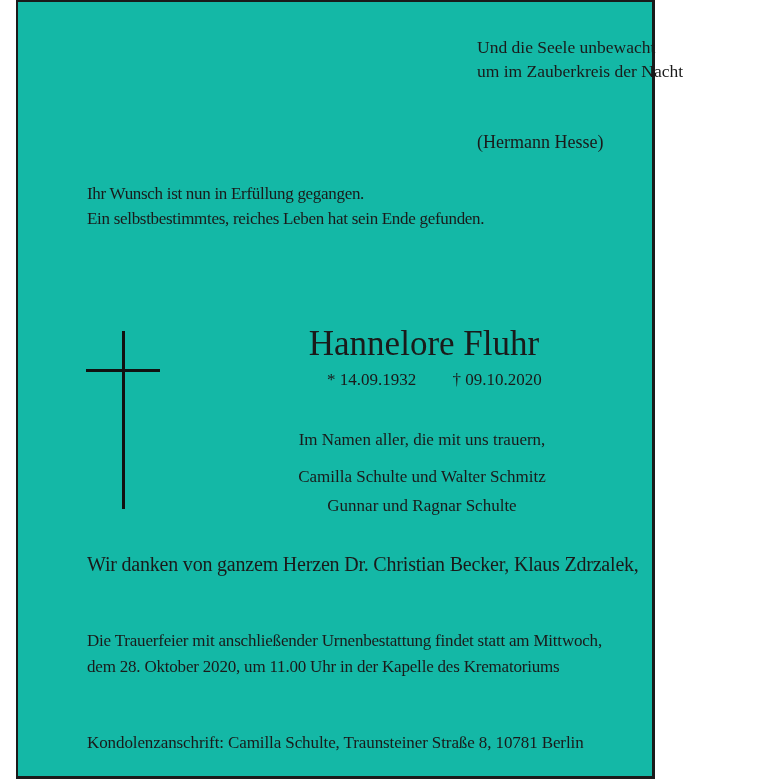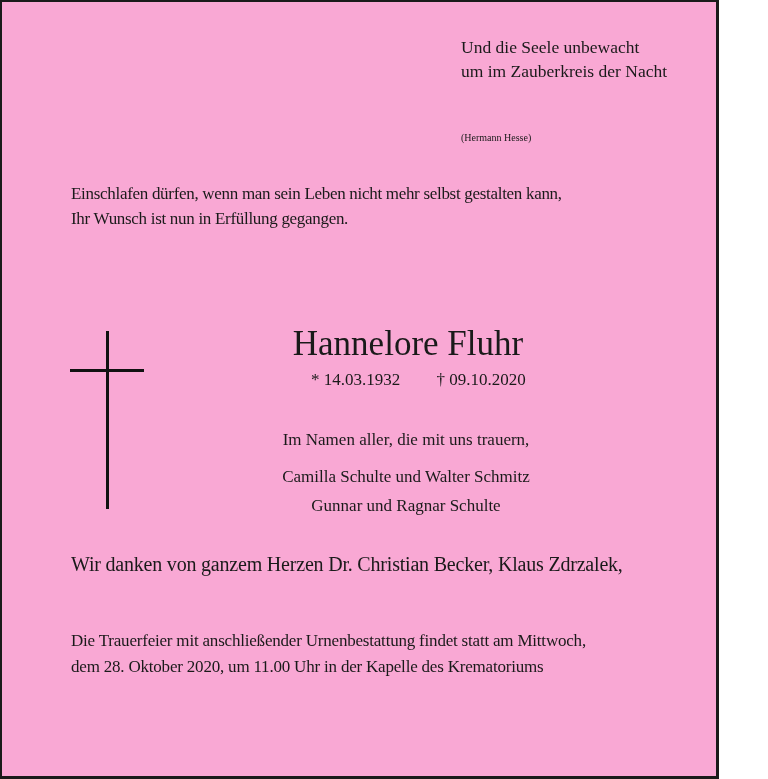--- a/index.html
+++ b/index.html
@@ -1,30 +1,30 @@
 <!DOCTYPE html>
 <html><head>
   <meta charset="utf-8">
   <style>
     html, body { margin: 0; padding: 0; background: #ffffff; }
     body { width: 768px; height: 779px; position: relative; overflow: hidden; }
     .frame {
-      position: absolute; left: 0; top: 0; width: 719px; height: 779px;
+      position: absolute; left: 16px; top: 0; width: 639px; height: 779px;
       box-sizing: border-box;
       border-left: 2px solid #1a1a1a;
       border-top: 2px solid #1a1a1a;
       border-right: 3px solid #1a1a1a;
       border-bottom: 3px solid #1a1a1a;
-      background: #f9a8d4;
+      background: #14b8a6;
     }
     .serif { font-family: "Liberation Serif", "DejaVu Serif", serif; color: #1a1a1a; }
     .abs { position: absolute; white-space: nowrap; }
     .poem { left: 459px; top: 33px; font-size: 17.5px; line-height: 24px; }
     .poem .line { display: block; }
-    .author { left: 459px; top: 130px; font-size: 10px; }
+    .author { left: 459px; top: 130px; font-size: 18px; }
     .intro { left: 69px; top: 180px; font-size: 17px; line-height: 24.5px; letter-spacing: -0.3px; }
     .intro .line { display: block; }
     .name { left: 0; width: 768px; text-align: center; top: 322px; font-size: 35px; padding-left: 20px; box-sizing: border-box; }
     .name span { display: inline-block; margin-left: 24px; }
     .dates { left: 309px; top: 368px; font-size: 17px; }
     .dates .birth { margin-right: 32px; }
     .mourn { left: 0; width: 768px; text-align: center; box-sizing: border-box; font-size: 17px; }
     .mourn-1 { top: 428px; padding-left: 40px; }
     .mourn-2 { top: 465px; padding-left: 40px; }
     .mourn-3 { top: 494px; padding-left: 40px; }
@@ -42,43 +42,44 @@
 
 <div class="frame">
 
   <div class="abs serif poem">
     <span class="line">Und die Seele unbewacht</span>
     <span class="line">um im Zauberkreis der Nacht</span>
   </div>
   <div class="abs serif author">(Hermann Hesse)</div>
 
   <div class="abs serif intro">
-    <span class="line">Einschlafen dürfen, wenn man sein Leben nicht mehr selbst gestalten kann,</span>
     <span class="line">Ihr Wunsch ist nun in Erfüllung gegangen.</span>
+    <span class="line">Ein selbstbestimmtes, reiches Leben hat sein Ende gefunden.</span>
   </div>
 
   <div class="cross">
     <div class="v"></div>
     <div class="h"></div>
   </div>
 
   <div class="abs serif name">
     <span>Hannelore Fluhr</span>
   </div>
   <div class="abs serif dates">
-    <span class="birth">* 14.03.1932</span>
+    <span class="birth">* 14.09.1932</span>
     <span class="death">† 09.10.2020</span>
   </div>
 
   <div class="abs serif mourn mourn-1">Im Namen aller, die mit uns trauern,</div>
   <div class="abs serif mourn mourn-2">Camilla Schulte und Walter Schmitz</div>
   <div class="abs serif mourn mourn-3">Gunnar und Ragnar Schulte</div>
 
   <div class="abs serif thanks">
     <span class="line">Wir danken von ganzem Herzen Dr. Christian Becker, Klaus Zdrzalek,</span>
   </div>
 
   <div class="abs serif service">
     <span class="line">Die Trauerfeier mit anschließender Urnenbestattung findet statt am Mittwoch,</span>
     <span class="line">dem 28. Oktober 2020, um 11.00 Uhr in der Kapelle des Krematoriums</span>
   </div>
 
+  <div class="abs serif condolence">Kondolenzanschrift: Camilla Schulte, Traunsteiner Straße 8, 10781 Berlin</div>
 </div>
 
 </body></html>

